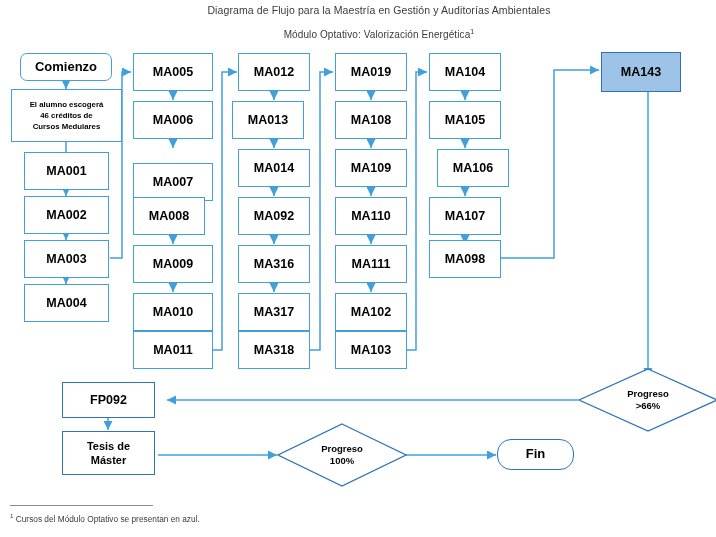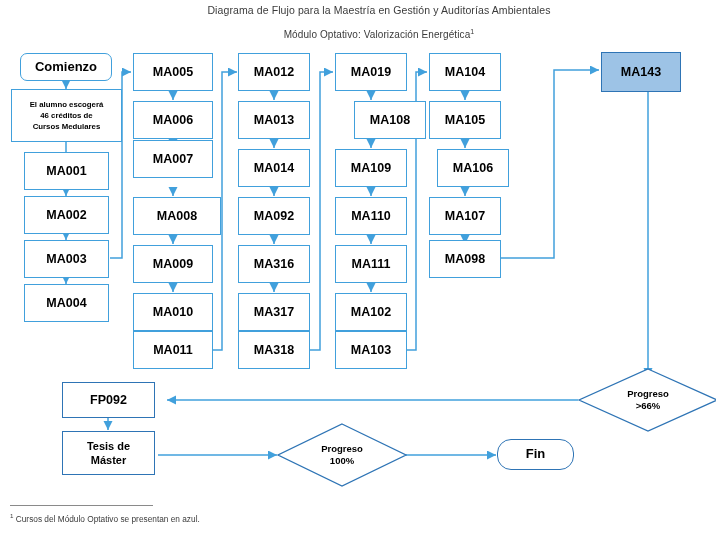--- a/index.html
+++ b/index.html
@@ -194,40 +194,40 @@
   <div class="node" style="left:24px;top:284px;width:85px;height:38px;">
     <span>MA004</span>
     </div>
 
   <div class="node" style="left:133px;top:53px;width:80px;height:38px;">
     <span>MA005</span>
     </div>
   <div class="node" style="left:133px;top:101px;width:80px;height:38px;">
     <span>MA006</span>
     </div>
-  <div class="node" style="left:133px;top:140px;width:80px;height:38px;">
+  <div class="node" style="left:133px;top:163px;width:80px;height:38px;">
     <span>MA007</span>
     </div>
-  <div class="node" style="left:133px;top:197px;width:88px;height:38px;">
+  <div class="node" style="left:133px;top:197px;width:72px;height:38px;">
     <span>MA008</span>
     </div>
   <div class="node" style="left:133px;top:245px;width:80px;height:38px;">
     <span>MA009</span>
     </div>
   <div class="node" style="left:133px;top:293px;width:80px;height:38px;">
     <span>MA010</span>
     </div>
   <div class="node" style="left:133px;top:331px;width:80px;height:38px;">
     <span>MA011</span>
     </div>
 
   <div class="node" style="left:238px;top:53px;width:72px;height:38px;">
     <span>MA012</span>
     </div>
-  <div class="node" style="left:238px;top:101px;width:72px;height:38px;">
+  <div class="node" style="left:232px;top:101px;width:72px;height:38px;">
     <span>MA013</span>
     </div>
   <div class="node" style="left:238px;top:149px;width:72px;height:38px;">
     <span>MA014</span>
     </div>
   <div class="node" style="left:238px;top:197px;width:72px;height:38px;">
     <span>MA092</span>
     </div>
   <div class="node" style="left:238px;top:245px;width:72px;height:38px;">
     <span>MA316</span>
@@ -235,21 +235,21 @@
   <div class="node" style="left:238px;top:293px;width:72px;height:38px;">
     <span>MA317</span>
     </div>
   <div class="node" style="left:238px;top:331px;width:72px;height:38px;">
     <span>MA318</span>
     </div>
 
   <div class="node" style="left:335px;top:53px;width:72px;height:38px;">
     <span>MA019</span>
     </div>
-  <div class="node" style="left:335px;top:101px;width:72px;height:38px;margin-left:19px;">
+  <div class="node" style="left:335px;top:101px;width:72px;height:38px;">
     <span>MA108</span>
     </div>
   <div class="node" style="left:335px;top:149px;width:72px;height:38px;">
     <span>MA109</span>
     </div>
   <div class="node" style="left:335px;top:197px;width:72px;height:38px;">
     <span>MA110</span>
     </div>
   <div class="node" style="left:335px;top:245px;width:72px;height:38px;">
     <span>MA111</span>

